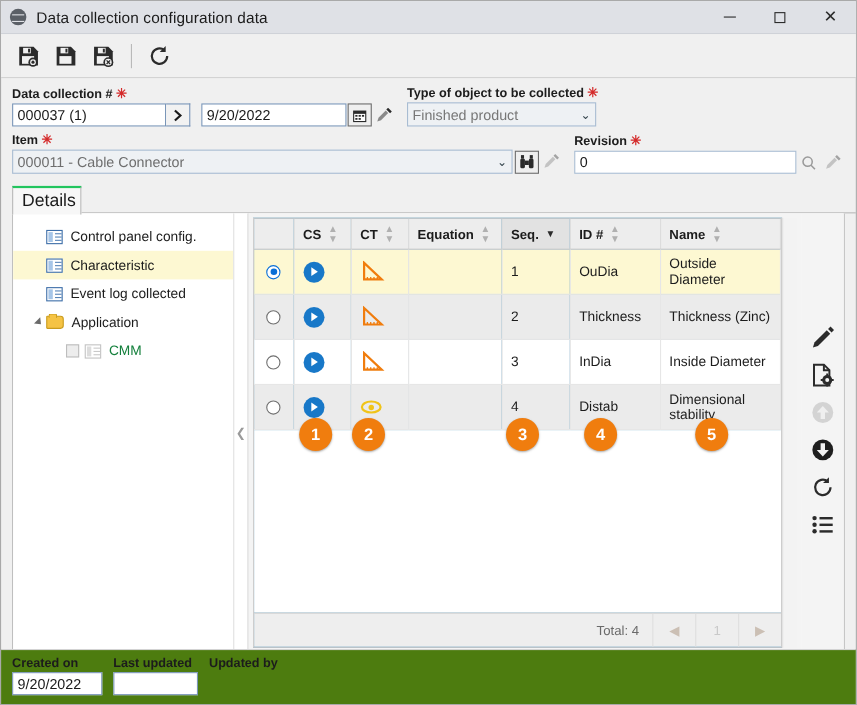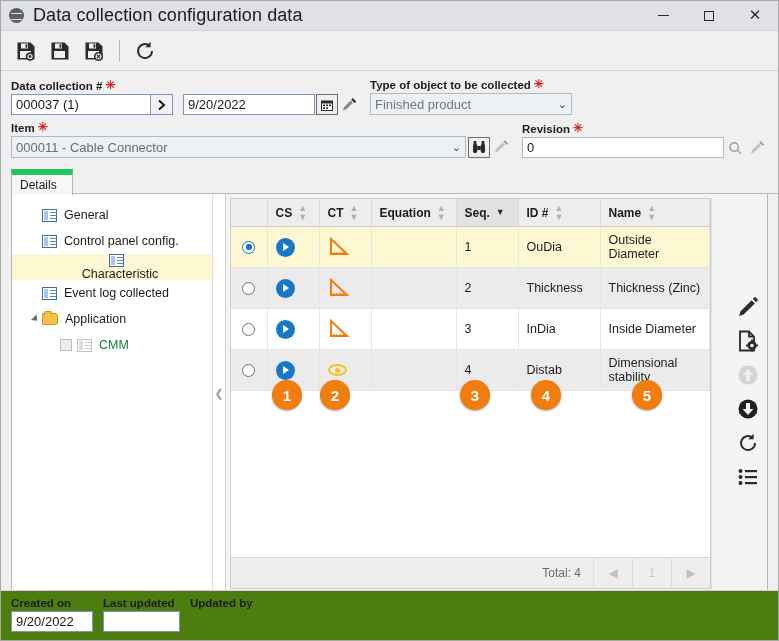--- a/index.html
+++ b/index.html
@@ -24,21 +24,21 @@
   }
   .tb-icon{width:30px;display:flex;align-items:center;justify-content:center;}
   .globe{
     width:15px;height:15px;border-radius:50%;
     background:#5a5f66;position:relative;display:block;
   }
   .globe:before{
     content:"";position:absolute;left:2px;top:5px;width:11px;height:5px;
     border-top:1.5px solid #dfe1e6;border-bottom:1.5px solid #dfe1e6;
   }
-  .tb-title{font-size:18px;color:#1b1b1b;padding-left:2px;letter-spacing:.1px;}
+  .tb-title{font-size:14px;color:#1b1b1b;padding-left:2px;letter-spacing:.1px;}
   .tb-controls{margin-left:auto;display:flex;height:30px;}
   .tb-btn{width:46px;height:30px;display:flex;align-items:center;justify-content:center;color:#2b2b2b;}
   .min-glyph{width:11px;height:1px;background:#2b2b2b;display:block;}
   .max-glyph{width:10px;height:10px;border:1px solid #2b2b2b;display:block;box-sizing:border-box;}
   .close-glyph{font-size:15px;line-height:1;font-family:"DejaVu Sans",sans-serif;}
 
   
   .toolbar{
     height:40px;background:#f0f0f0;display:flex;align-items:center;
     padding-left:8px;border-bottom:1px solid #d3d3d3;box-sizing:border-box;
@@ -80,36 +80,36 @@
   }
   .underlinefield{
     height:22px;border:1px solid #a8bcd2;background:#eef1f4;color:#6e6e6e;font-size:13px;
     display:flex;align-items:center;justify-content:space-between;padding:0 4px;box-sizing:border-box;
   }
   .chev{font-size:11px;color:#37474f;font-family:"DejaVu Sans",sans-serif;}
 
   
   .tabbar{padding-left:10px;margin-top:6px;display:flex;align-items:flex-end;}
   .tab{
-    border:1px solid #b8b8b8;border-top:6px solid #22c55e;border-bottom:none;
-    background:#f7f7f7;padding:3px 15px 3px 8px;font-size:12px;color:#1a1a1a;
+    border:1px solid #b8b8b8;border-top:2px solid #22c55e;border-bottom:none;
+    background:#f7f7f7;padding:3px 4px 3px 8px;font-size:16px;color:#1a1a1a;
     position:relative;top:1px;z-index:3;cursor:pointer;
   }
   .tabline{flex:1;border-bottom:1px solid #b8b8b8;height:0;}
 
   
   .main{
     margin:0 10px;height:400px;display:flex;background:#fff;
     border:1px solid #b8b8b8;border-top:none;box-sizing:border-box;position:relative;
   }
   .tree{width:200px;background:#fff;padding-top:8px;box-sizing:border-box;}
   .tnode{
     display:flex;align-items:center;height:26px;padding-left:16px;font-size:12.5px;color:#1c1c1c;cursor:pointer;
   }
-  .tnode.sel{background:#fdf8d2;flex-direction:column;}
+  .tnode.sel{background:#fdf8d2;}
   .tnode.child{padding-left:48px;color:#15803d;}
   .tw{width:14px;display:flex;align-items:center;justify-content:center;}
   .ticon{margin-right:7px;display:flex;align-items:center;}
   .listicon{
     width:15px;height:13px;border:1px solid #3d6ea8;background:#fff;box-sizing:border-box;
     display:block;position:relative;
   }
   .listicon:before{
     content:"";position:absolute;left:1px;top:1px;width:4px;height:9px;background:#a7c6e8;
   }
@@ -328,21 +328,21 @@
             </svg>
           </div>
         </div>
       </div>
 
       <div class="fgroup">
         <div class="flabel">
           <span>Type of object to be collected</span>
           <span class="req"></span>
         </div>
-        <div class="fselect" style="width:202px;">
+        <div class="fselect" style="width:172px;">
           <span>Finished product</span>
           <span class="chev">⌄</span>
         </div>
       </div>
     </div>
 
     <div class="frow" style="margin-top:7px;">
       <div class="fgroup" style="flex:0 0 auto;justify-content:space-between;">
         <div class="flabel">
           <span>Item</span>
@@ -396,27 +396,20 @@
   </div>
 
   <div class="tabbar">
     <div class="tab">Details</div>
     <div class="tabline"></div>
   </div>
 
   <div class="main">
 
     <div class="tree">
-      <div class="tnode">
-        <span class="tw"></span>
-        <span class="ticon">
-            <span class="listicon"></span>
-          </span>
-        <span>General</span>
-      </div>
       <div class="tnode">
         <span class="tw"></span>
         <span class="ticon">
             <span class="listicon"></span>
           </span>
         <span>Control panel config.</span>
       </div>
       <div class="tnode sel">
         <span class="tw"></span>
         <span class="ticon">

